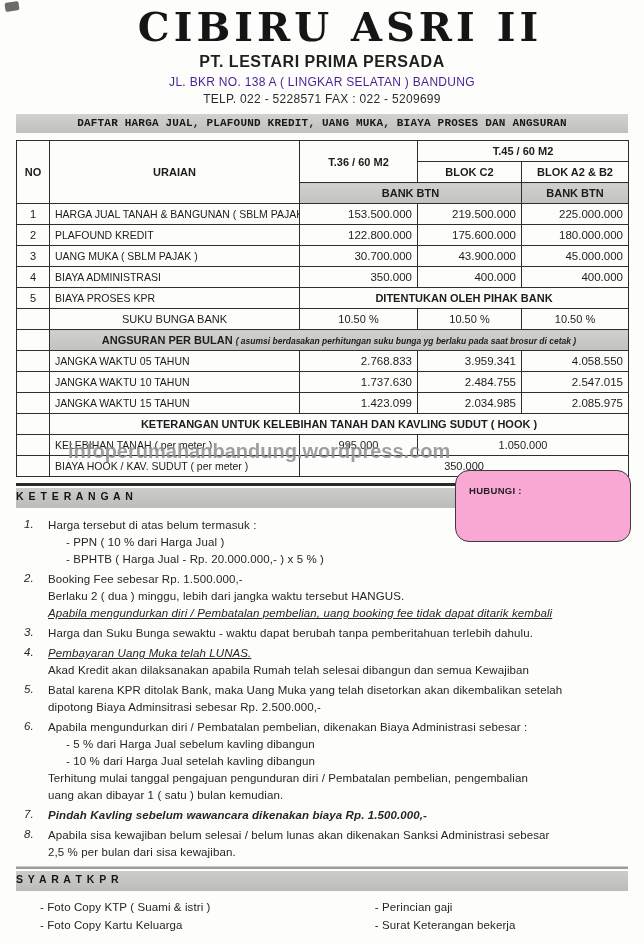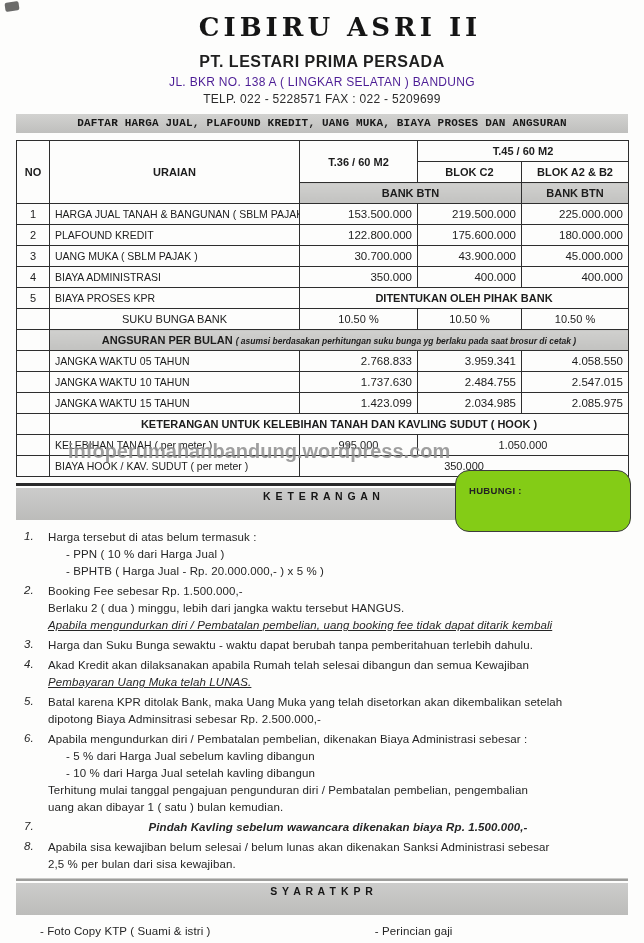--- a/index.html
+++ b/index.html
@@ -5,21 +5,21 @@
   html,body{margin:0;padding:0;background:#e8e8e6;}
   .page{
     position:relative;width:644px;height:943px;margin:0 auto;
     background:#fdfdfc;overflow:hidden;color:#1f1f1f;
     font-family:"Liberation Sans",sans-serif;
   }
   .speck{position:absolute;left:5px;top:2px;width:14px;height:9px;background:#3a3a3a;opacity:.75;transform:rotate(-8deg);border-radius:2px;}
   
   .hdr{padding-top:7px;text-align:center;}
   .title{
-    font-family:"DejaVu Serif",serif;font-weight:900;font-size:26px;
+    font-family:"DejaVu Serif",serif;font-weight:900;font-size:40px;
     letter-spacing:4px;line-height:40px;color:#151515;padding-left:36px;
   }
   .company{font-weight:bold;font-size:16px;margin-top:6px;letter-spacing:.5px;}
   .address{font-size:12px;margin-top:4px;letter-spacing:.3px;color:#4c1d95;}
   .phone{font-size:12px;margin-top:3px;letter-spacing:.3px;color:#2b2b2b;}
   .banner{
     margin:8px 16px 0;height:19px;line-height:19px;
     background:linear-gradient(#d2d2d0,#bfbfbd);
     font-weight:bold;font-size:11px;text-align:center;letter-spacing:.2px;color:#181818;font-family:Liberation Mono, monospace;
   }
@@ -33,41 +33,41 @@
   td.lab{text-align:left;font-size:10.5px;}
   td.num{text-align:right;padding-right:8px;font-size:11.5px;}
   td.ctr{text-align:center;}
   .gray{background:linear-gradient(#d0d0ce,#c2c2c0);}
   .boldc{font-weight:bold;text-align:center;}
   .note-it{font-style:italic;font-weight:bold;font-size:8.5px;}
   
   .rule{height:3px;background:#2a2a2a;margin:6px 16px 0;}
   .thinrule{height:2px;background:#9d9d9b;margin:4px 16px 0;border-top:1px solid #c9c9c7;}
   .band{
-    margin:2px 16px 0;height:32px;line-height:16px;
+    margin:2px 16px 0;height:20px;line-height:16px;
     background:linear-gradient(#cccccb,#bcbcba);
-    text-align:center;font-weight:bold;font-size:10.5px;letter-spacing:1px;color:#161616;
+    font-weight:bold;font-size:10.5px;letter-spacing:1px;color:#161616;
   }
   .watermark{
     position:absolute;left:68px;top:440px;width:520px;
     font-weight:bold;font-size:20px;letter-spacing:0;
     color:#8f8f8f;opacity:.85;z-index:5;white-space:nowrap;
   }
   
   .klist{margin:10px 16px 0 24px;font-size:11.5px;color:#262626;position:relative;z-index:2;}
   .k-item{display:flex;margin-bottom:3px;}
   .k-no{width:24px;flex:none;font-style:italic;}
   .k-lines{flex:1;}
   .k-line{line-height:15px;margin-bottom:2px;letter-spacing:.1px;}
   .indent{margin-left:18px;}
   .it{font-style:italic;text-decoration:underline;}
-  .bit{font-style:italic;font-weight:bold;text-align:center;}
+  .bit{font-style:italic;font-weight:bold;}
   .hubungi{
-    position:absolute;left:455px;top:470px;width:176px;height:62px;
-    border:1.6px solid #3c3c3c;border-radius:14px;background:#84cc16;z-index:6;
+    position:absolute;left:455px;top:470px;width:176px;height:72px;
+    border:1.6px solid #3c3c3c;border-radius:14px;background:#f9a8d4;z-index:6;
     box-sizing:border-box;padding:9px 0 0 13px;
   }
   .hubungi-lab{font-weight:bold;font-size:9.5px;letter-spacing:.3px;color:#222;}
   
   .syarat{margin:8px 16px 0;display:flex;font-size:11.5px;color:#262626;}
   .sy-col{line-height:17.5px;letter-spacing:.1px;}
   .sy-left{width:57%;padding-left:24px;box-sizing:border-box;}
   .sy-right{width:43%;padding-left:10px;box-sizing:border-box;}
   .sy-item{white-space:nowrap;}
 </style>
@@ -219,22 +219,22 @@
     </div>
     <div class="k-item">
       <span class="k-no">3.</span>
       <div class="k-lines">
         <div class="k-line">Harga dan Suku Bunga sewaktu - waktu dapat berubah tanpa pemberitahuan terlebih dahulu.</div>
       </div>
     </div>
     <div class="k-item">
       <span class="k-no">4.</span>
       <div class="k-lines">
+        <div class="k-line it">Pembayaran  Uang Muka telah LUNAS.</div>
         <div class="k-line">Akad Kredit akan dilaksanakan apabila Rumah telah selesai dibangun dan semua Kewajiban</div>
-        <div class="k-line it">Pembayaran  Uang Muka telah LUNAS.</div>
       </div>
     </div>
     <div class="k-item">
       <span class="k-no">5.</span>
       <div class="k-lines">
         <div class="k-line">Batal karena KPR ditolak Bank, maka Uang Muka yang telah disetorkan akan dikembalikan setelah</div>
         <div class="k-line">dipotong Biaya Adminsitrasi sebesar Rp. 2.500.000,-</div>
       </div>
     </div>
     <div class="k-item">

